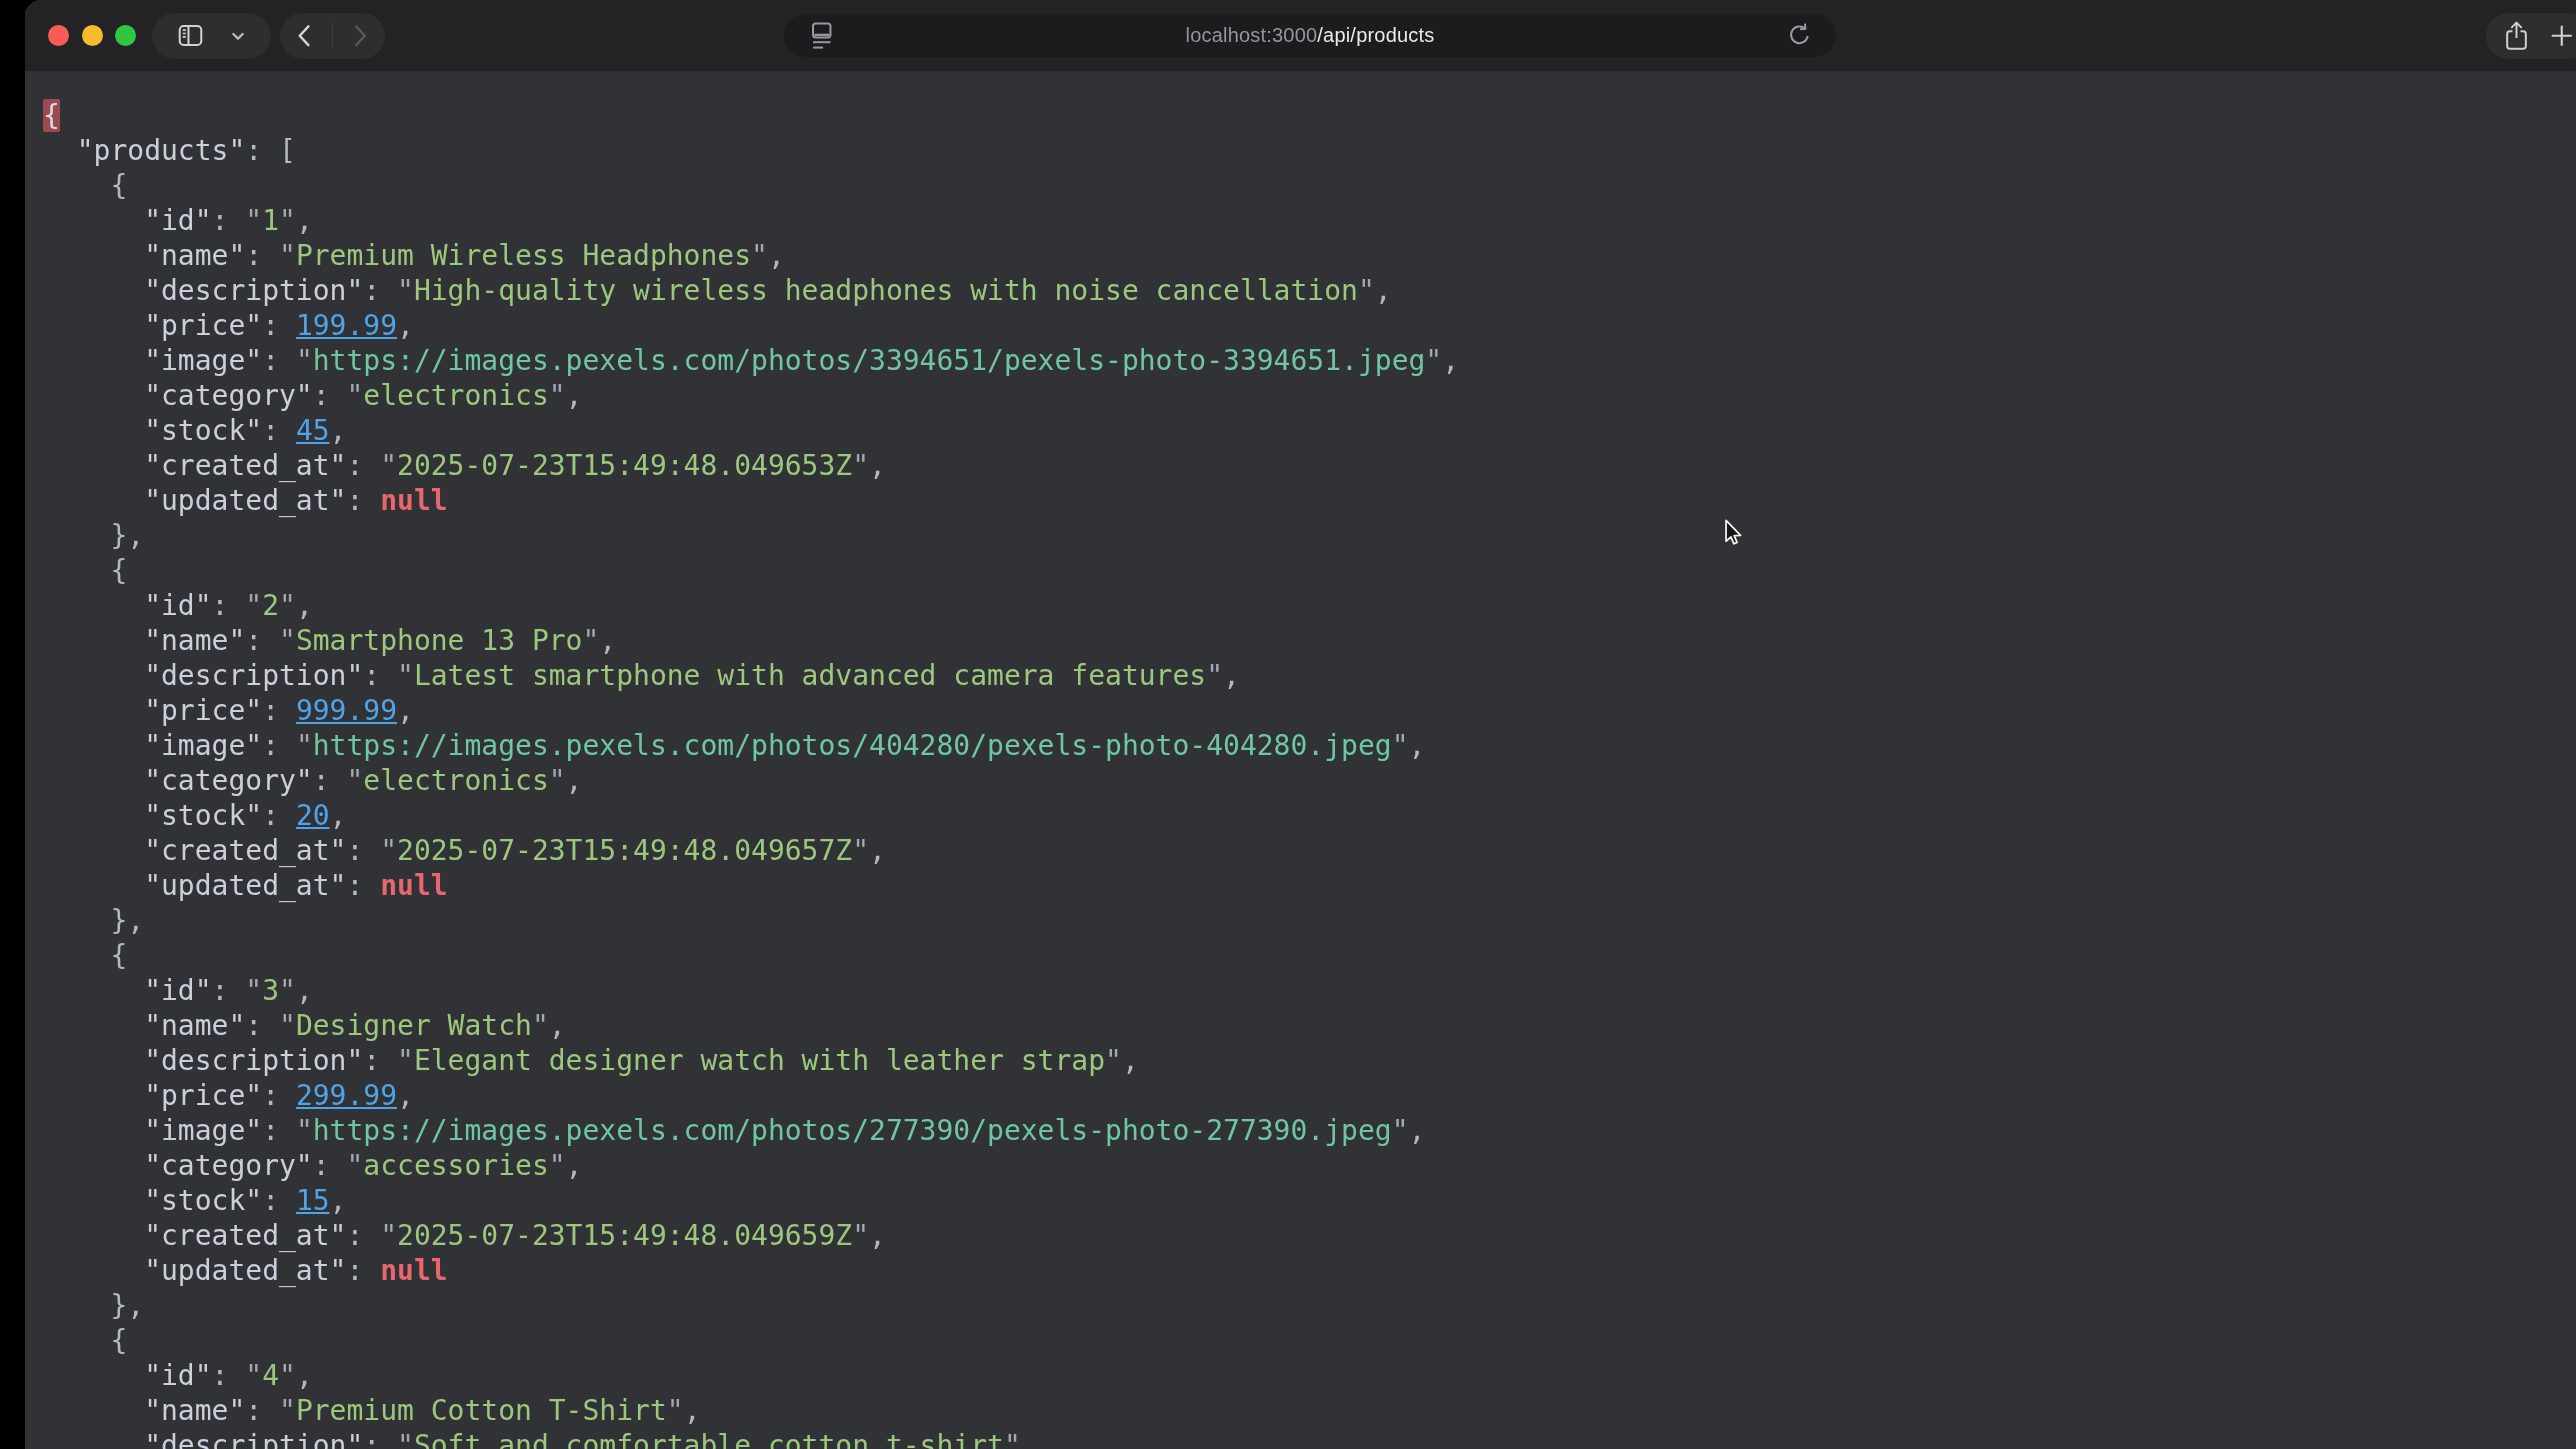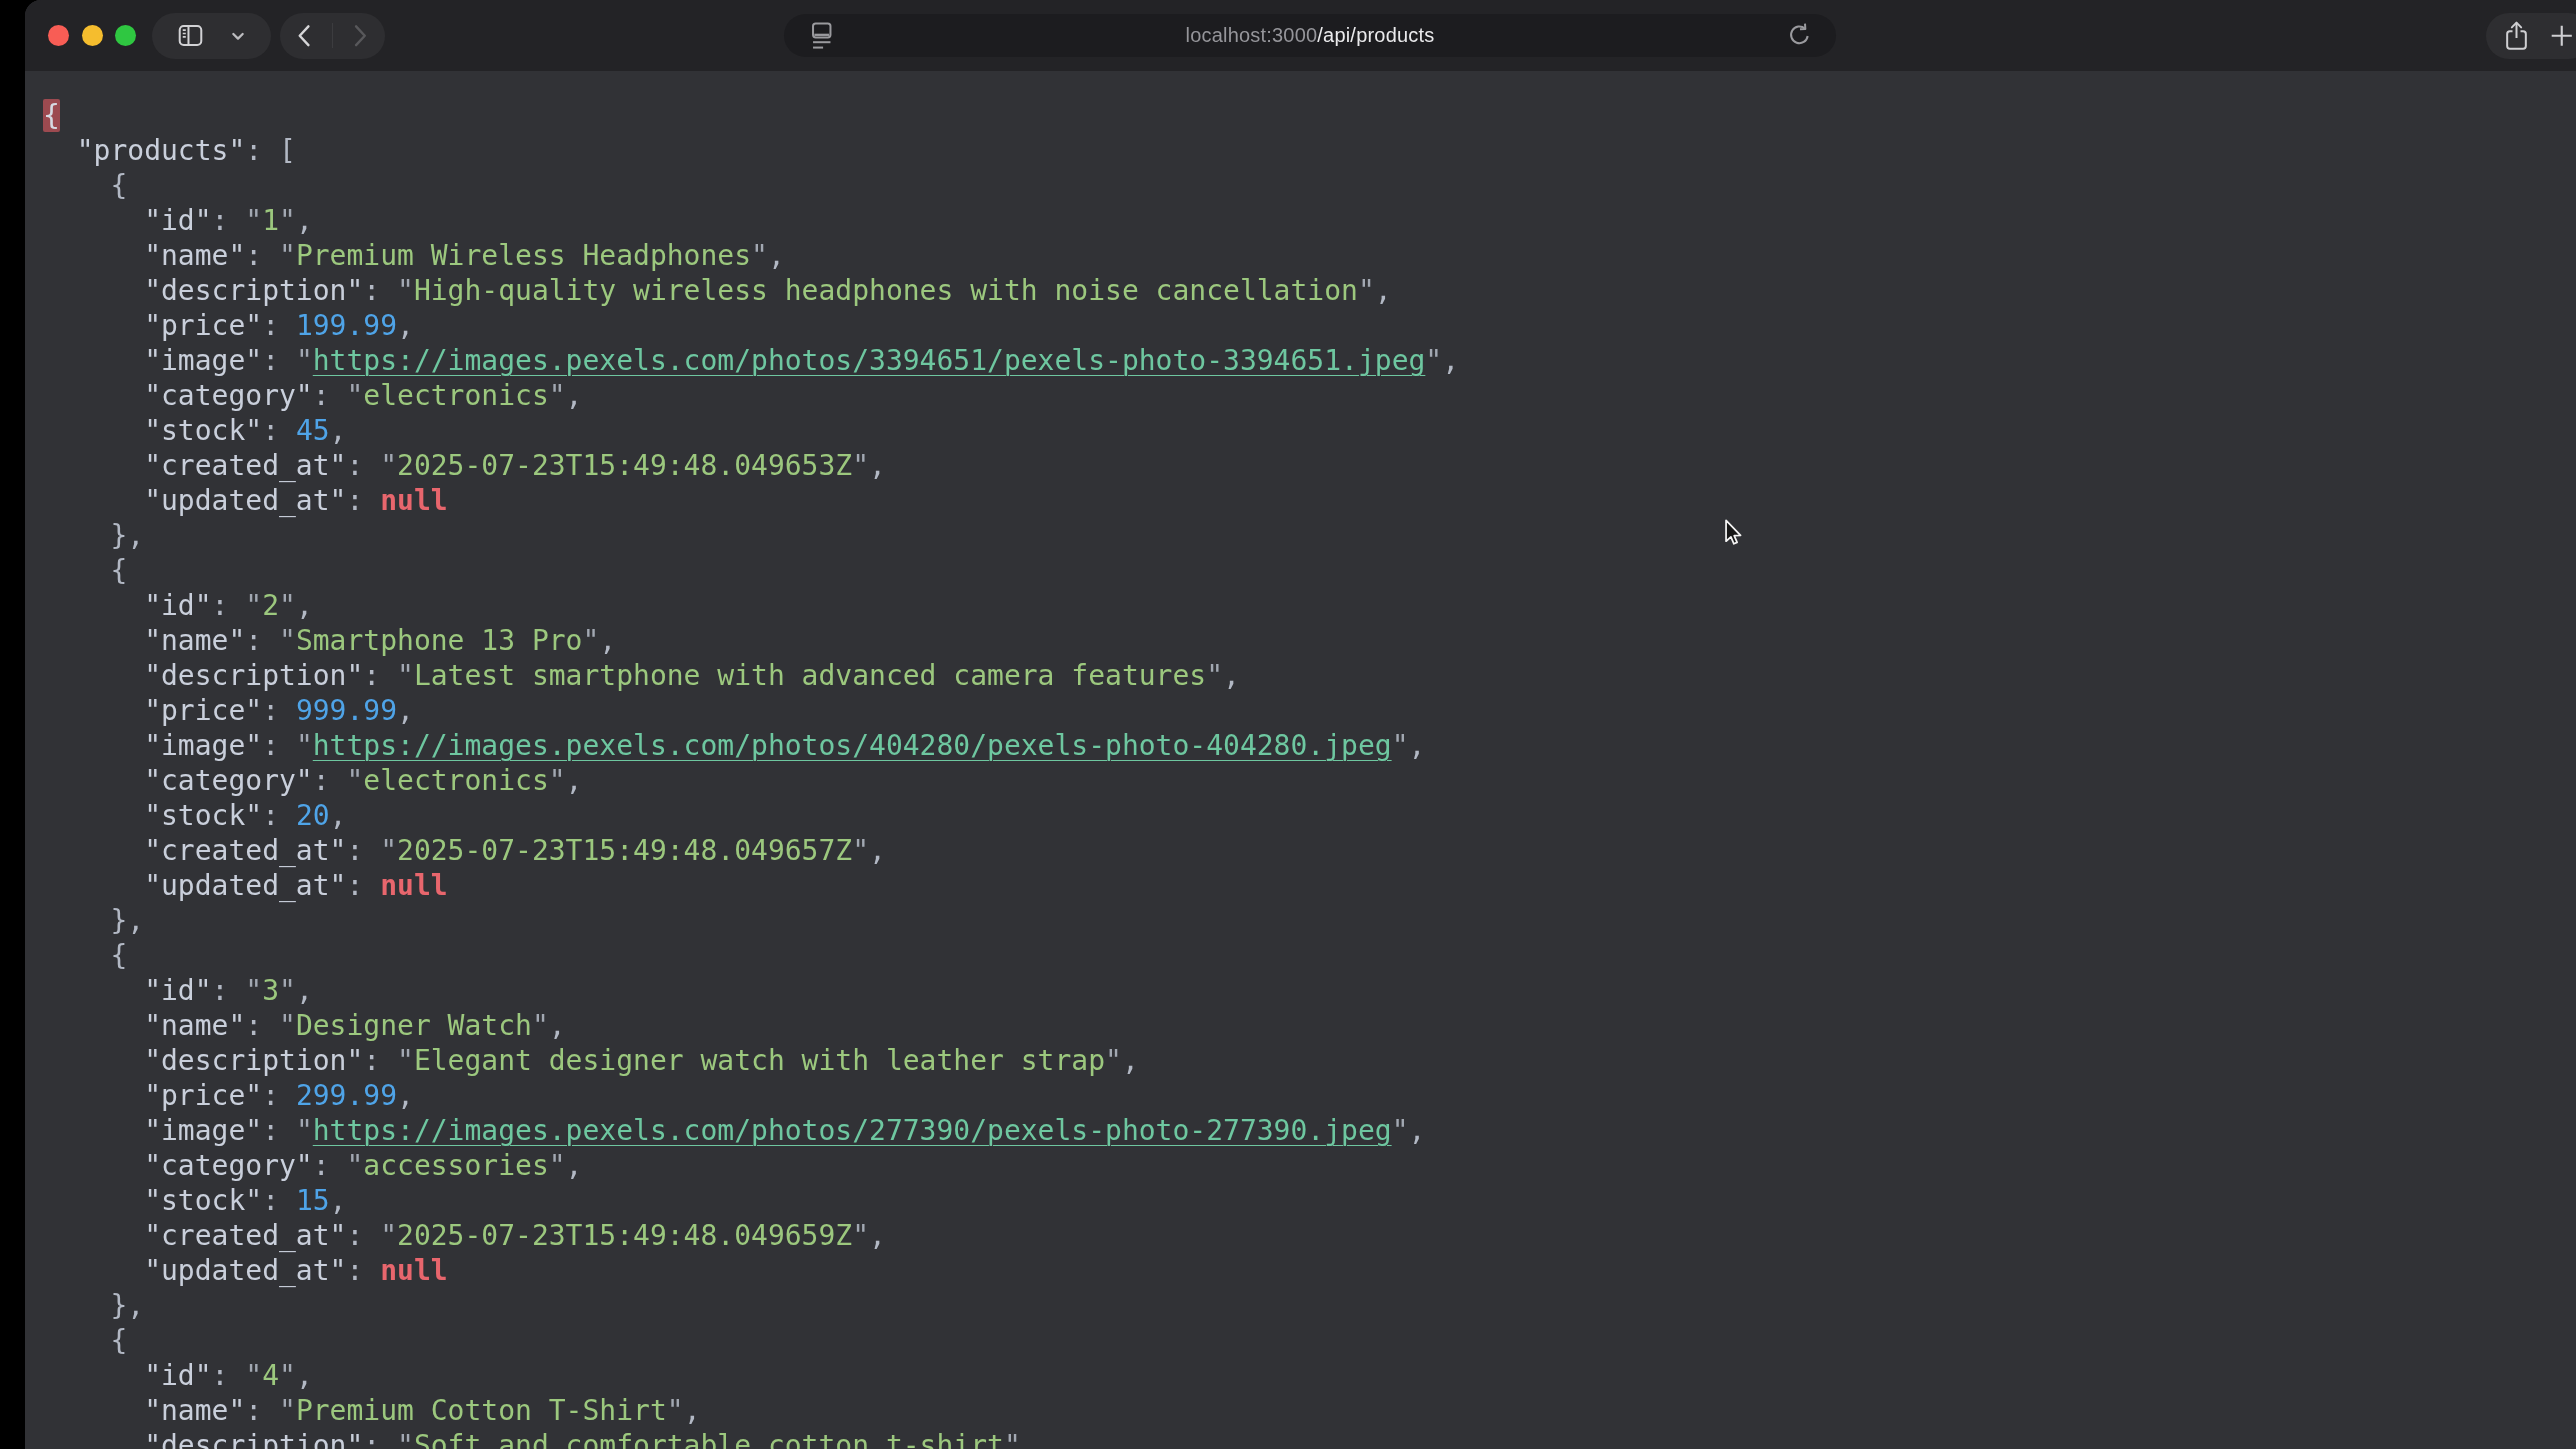--- a/index.html
+++ b/index.html
@@ -26,23 +26,23 @@
   .url-host{color:var(--c-url-host);}
   .url-path{color:var(--c-url-path);}
   
   .content{position:absolute;left:0;top:71px;right:0;bottom:0;background:var(--c-content);}
   .json{margin:0;padding:27px 0 0 18px;font:400 28px/35px "DejaVu Sans Mono",monospace;}
   .ln{white-space:pre;height:35px;}
   .tok-key{color:var(--c-key);}
   .tok-punct{color:var(--c-punct);}
   .tok-q{color:var(--c-quote);}
   .tok-str{color:var(--c-string);}
-  .tok-num{color:var(--c-number);}
+  .tok-num{color:var(--c-number);text-decoration:underline;}
   .tok-null{color:var(--c-null);font-weight:bold;}
-  .tok-link{color:var(--c-link);text-decoration:underline;text-underline-offset:4.7px;text-decoration-thickness:1.3px;}
+  .tok-link{color:var(--c-link);text-underline-offset:4.7px;text-decoration-thickness:1.3px;}
   .hl{background:var(--c-find-bg);color:var(--c-find-fg);border-radius:2px;}
   
   .scroll-track{position:absolute;top:71px;right:0;width:23px;bottom:0;background:rgba(0,0,0,0.16);}
   .scroll-thumb{position:absolute;top:4px;right:3.4px;width:15.4px;height:985px;border-radius:8px;background:var(--c-scroll-thumb);}
   
   .cursor{position:absolute;left:1699px;top:519px;pointer-events:none;}
   svg.icon{display:block;}
 </style>
 </head>
 <body>

